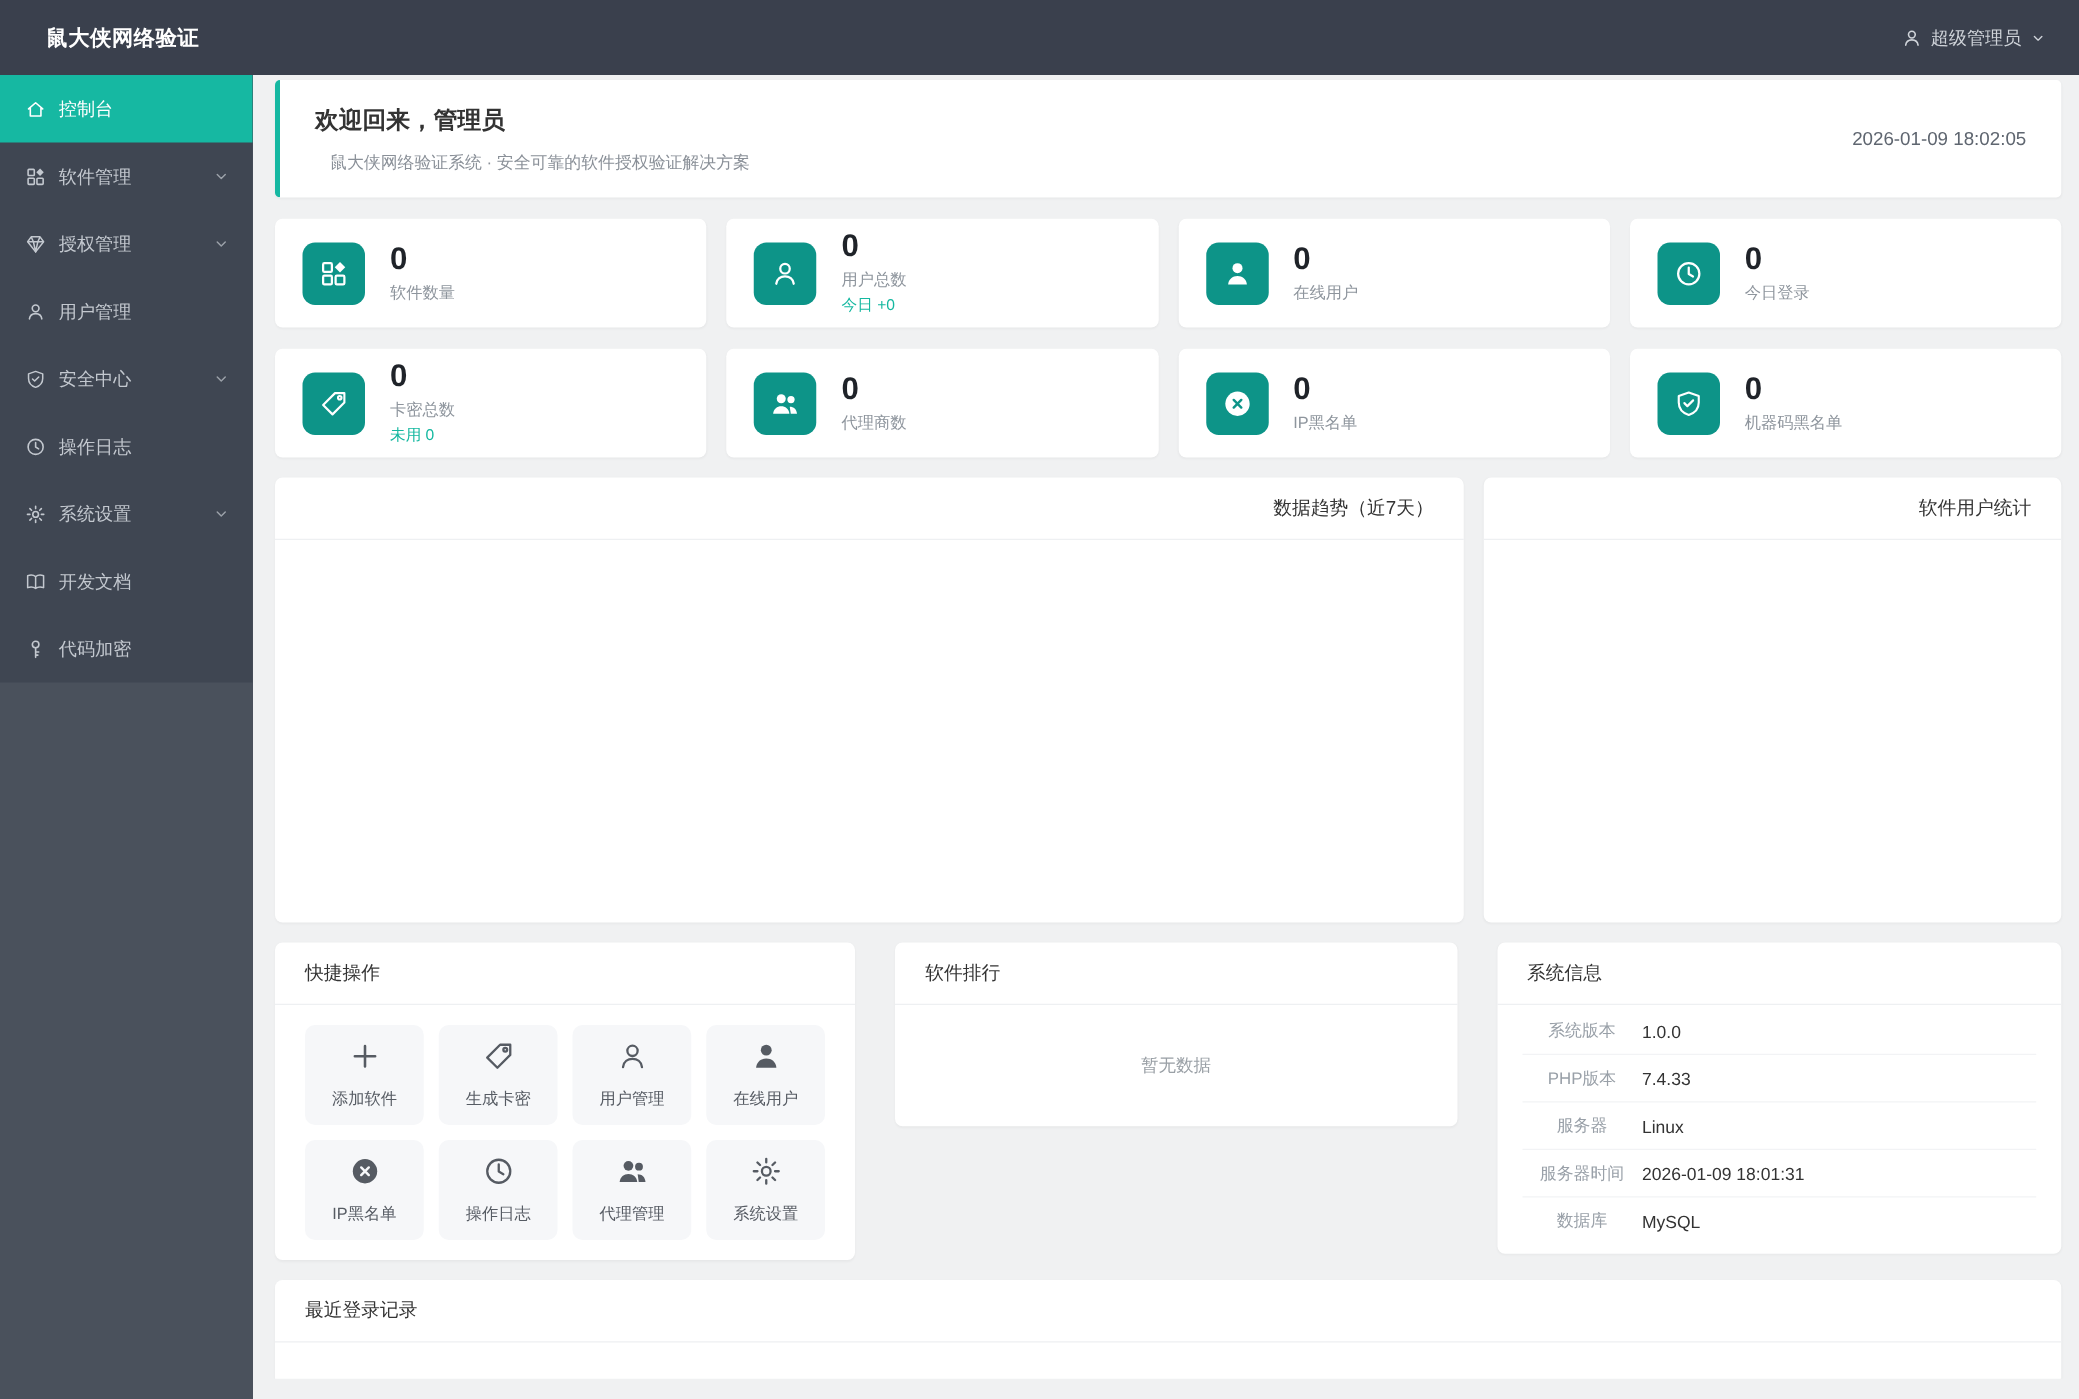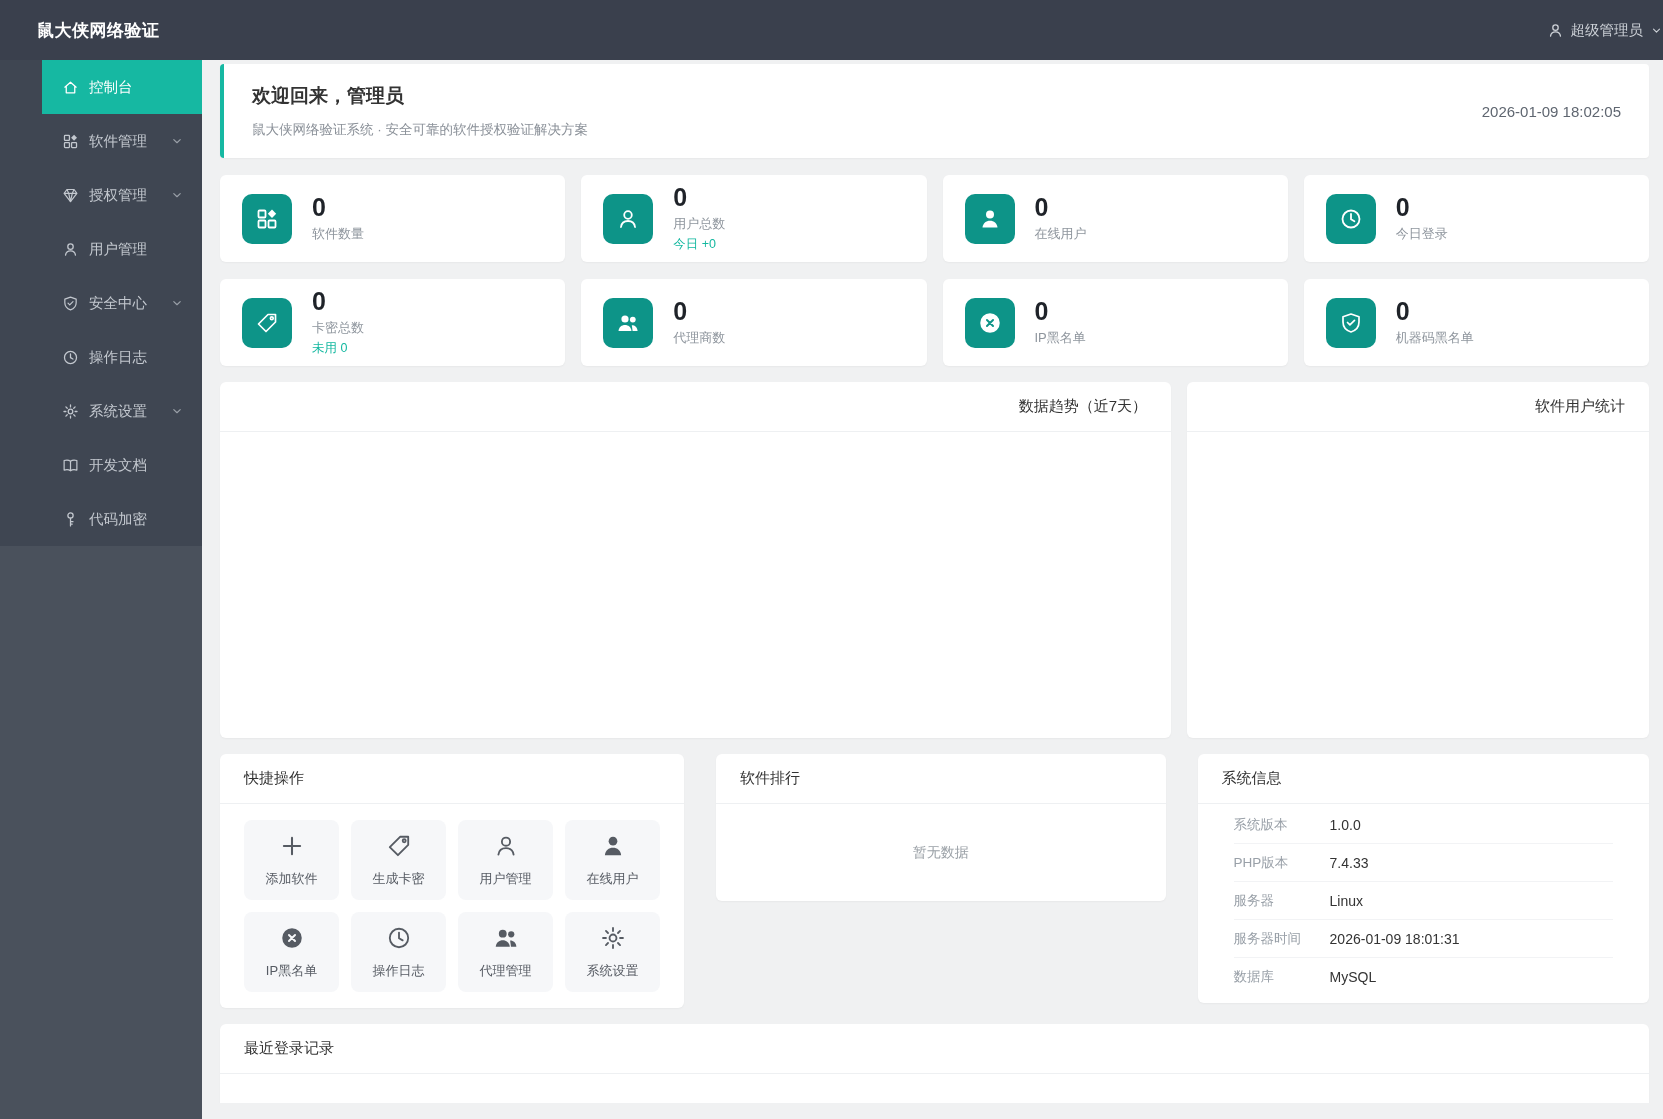--- a/index.html
+++ b/index.html
@@ -3,43 +3,43 @@
 <meta charset="utf-8">
 <style>
   * { margin:0; padding:0; box-sizing:border-box; }
   html,body { width:1663px; height:1119px; overflow:hidden;
     font-family:"Liberation Sans","DejaVu Sans",sans-serif; background:#f0f1f2; }
 
   
   .header { position:fixed; top:0; left:0; width:1663px; height:60px;
     background:#3a404d; display:flex; align-items:center; justify-content:space-between; z-index:10; }
   .brand { width:202px; padding-left:37px; color:#fff; font-size:17px; font-weight:bold; letter-spacing:.5px; }
-  .userbox { display:flex; align-items:center; gap:7px; color:#cfd3d9; font-size:14.5px; cursor:pointer; }
+  .userbox { display:flex; align-items:center; gap:7px; color:#cfd3d9; font-size:14.5px; padding-right:26px; cursor:pointer; }
   .userbox svg { display:block; }
 
   
   .sidebar { position:fixed; top:60px; left:0; width:202px; height:1059px;
     background:#4a515c; display:flex; flex-direction:column; }
   .menu { background:#3f4652; }
   .side-item { height:54px; display:flex; align-items:center; padding:0 18px 0 20px;
-    color:#c3c8cf; font-size:14.5px; cursor:pointer; position:relative;margin-left:42px; }
+    color:#c3c8cf; font-size:14.5px; cursor:pointer; position:relative; }
   .side-item .ic { margin-right:10px; display:flex; }
   .side-item .chev { margin-left:auto; display:flex; color:#9aa0a8; }
   .side-item.active { background:#16b8a2; color:#fff; }
 
   
   .main { position:absolute; top:44px; left:202px; width:1461px; height:1059px;
     padding:20px 14px 0 18px; overflow:hidden; }
   .card { background:#fff; border-radius:6px; box-shadow:0 1px 2px rgba(0,0,0,.04); }
 
   
   .banner { border-left:4px solid #16b8a2; border-radius:4px; padding:20px 28px;
     display:flex; align-items:center; justify-content:space-between; height:94px; }
   .banner h1 { font-size:19px; color:#333; font-weight:bold; }
-  .banner p { font-size:13.5px; color:#8a9098; margin-top:12px; }
+  .banner p { font-size:13.5px; color:#8a9098; margin-top:12px;margin-left:12px; }
   .banner .dt { font-size:15px; color:#5f6670; }
 
   
   .stats { display:grid; grid-template-columns:repeat(4,1fr); gap:16px; margin-top:17px; }
   .stat { padding:16px 22px; display:flex; align-items:center; gap:20px; height:87px; }
   .tile { width:50px; height:50px; border-radius:10px; background:#0d9488; flex:0 0 50px;
     display:flex; align-items:center; justify-content:center; color:#fff; }
   .stat .val { font-size:25px; font-weight:bold; color:#1f2329; line-height:1.05; }
   .stat .lab { font-size:13px; color:#8e959d; margin-top:5px; }
   .stat .sub { font-size:12.5px; color:#14b8a0; margin-top:3px; }
@@ -53,21 +53,21 @@
   .chart-card { height:356px;text-align:right; }
 
   
   .bottom { display:grid; grid-template-columns:475fr 460fr 462fr; gap:32px; margin-top:16px; align-items:start; }
   .qgrid { display:grid; grid-template-columns:repeat(4,1fr); gap:12px; padding:16px 24px; }
   .qbtn { background:#f6f7f9; border-radius:8px; height:80px; display:flex; flex-direction:column;
     align-items:center; justify-content:center; cursor:pointer; color:#565b63;text-align:center; }
   .qbtn .ql { font-size:13px; margin-top:7px; color:#565b63; }
   .empty { height:97px; display:flex; align-items:center; justify-content:center;
     color:#9aa0a6; font-size:14px; }
-  .sysrows { padding:2px 36px 8px; }
+  .sysrows { padding:2px 20px 8px;text-align:center; }
   .sysrow { display:flex; align-items:center; padding:9.5px 0; border-bottom:1px solid #f2f3f5; }
   .sysrow:last-child { border-bottom:none; }
   .sysrow .k { width:96px; font-size:13.5px; color:#99a0a8; }
   .sysrow .v { font-size:14px; color:#333; }
   .recent { margin-top:16px; }
   .recent .body { height:60px; }
 </style>
 </head>
 <body>
 

